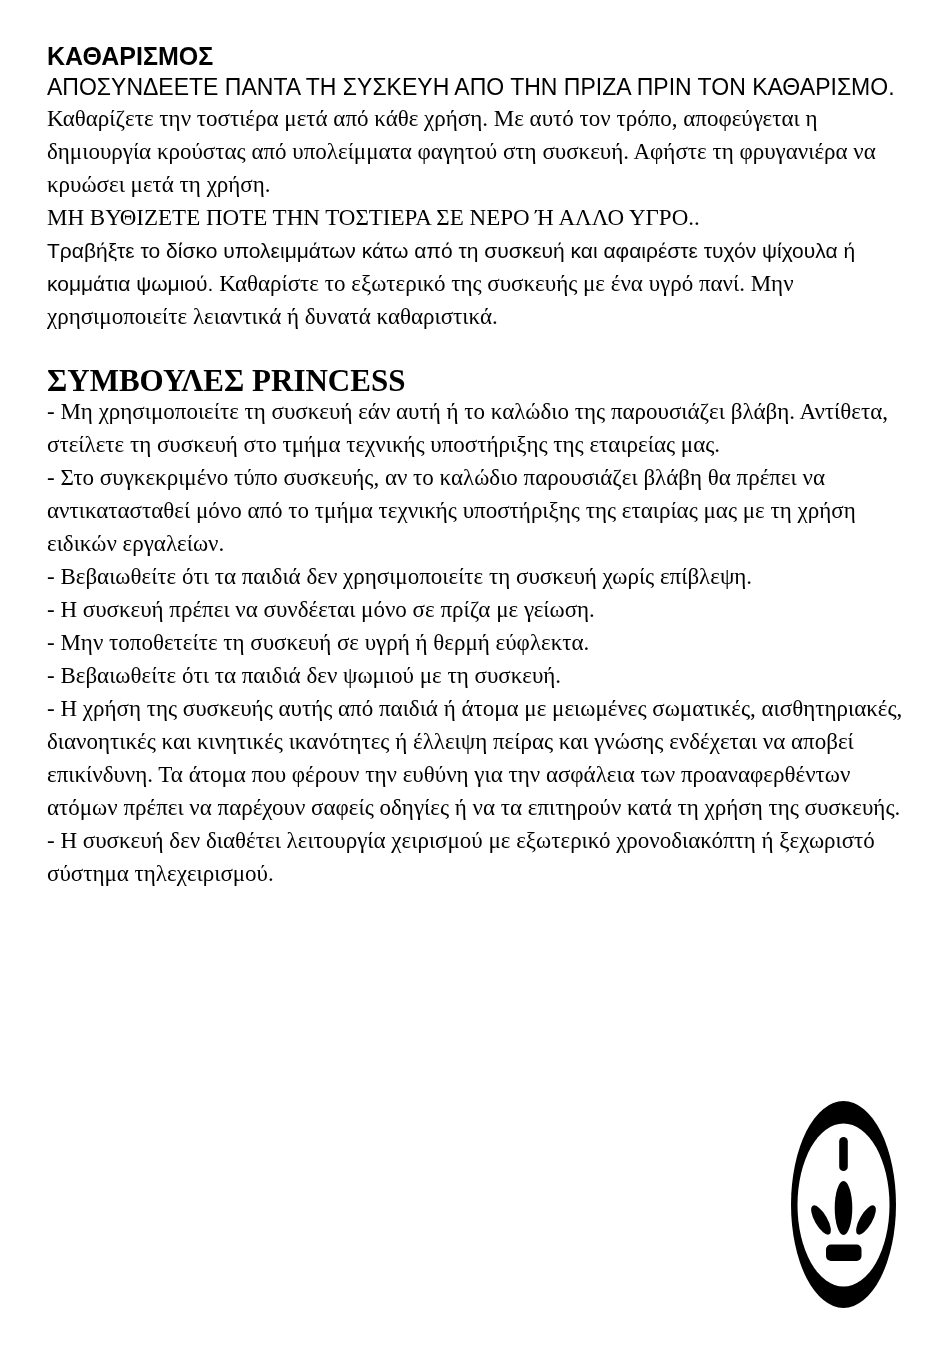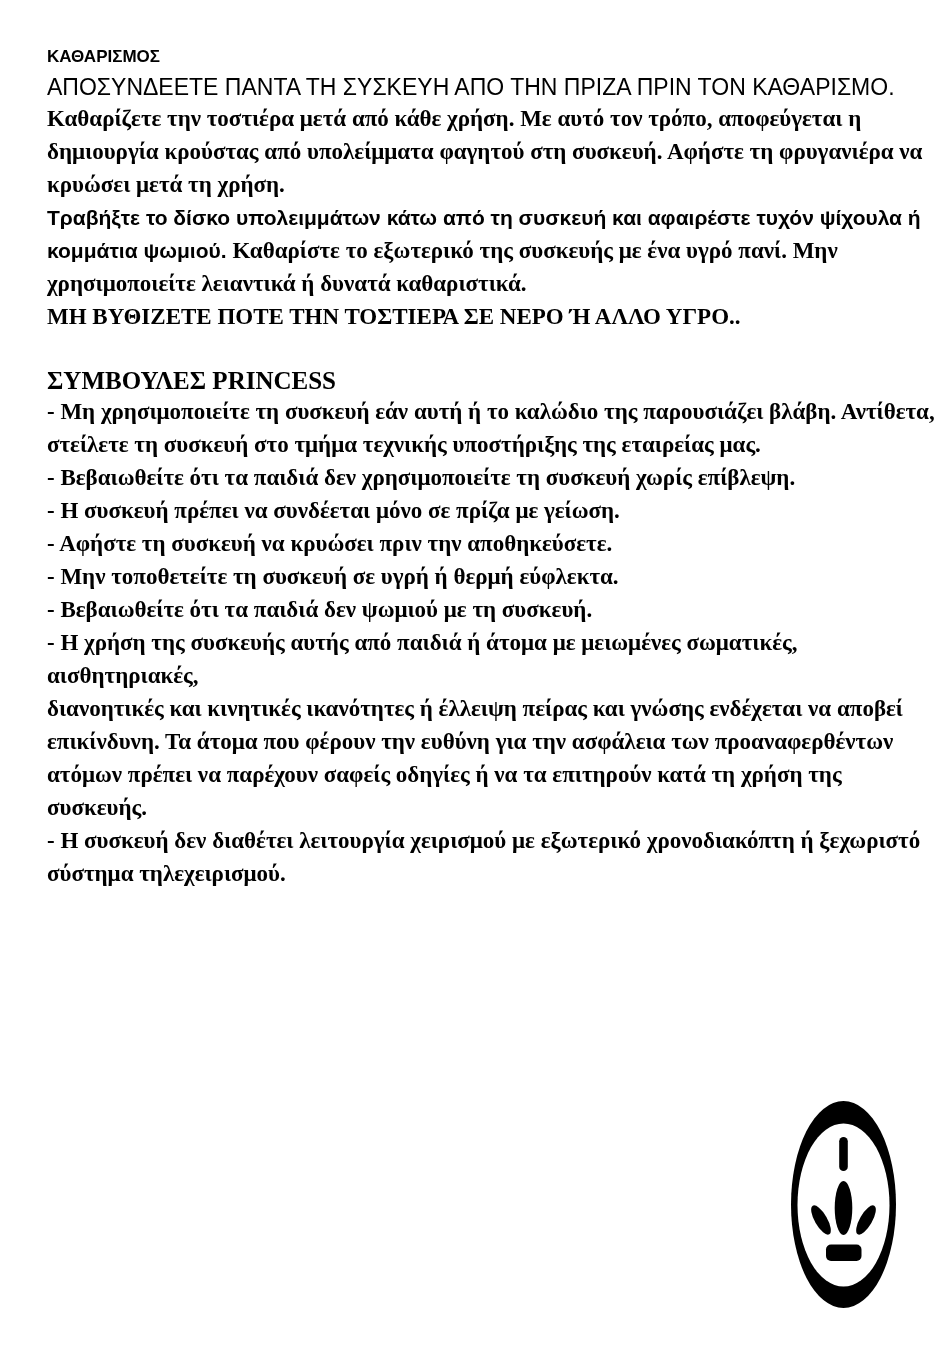--- a/index.html
+++ b/index.html
@@ -22,39 +22,38 @@
     line-height: 31px;
   }
   .doc h1, .doc h2, .doc p {
     margin: 0;
     padding: 0;
     line-height: 31px;
   }
   .title-sans-bold {
     font-family: "Liberation Sans", sans-serif;
     font-weight: bold;
-    font-size: 17px;
+    font-size: 25px;
     white-space: nowrap;
   }
   .warning-sans {
     font-family: "Liberation Sans", sans-serif;
     font-weight: normal;
     font-size: 23px;
     white-space: nowrap;
   }
   .tips-title-serif-bold {
     font-family: "Liberation Serif", serif;
     font-weight: bold;
-    font-size: 25px;
+    font-size: 31px;
     white-space: nowrap;
   }
   .para {
     white-space: pre-wrap;
     overflow-wrap: break-word;
-    font-weight: bold;
   }
   .serif {
     font-family: "Liberation Serif", serif;
     font-size: 23px;
   }
   .sans {
     font-family: "Liberation Sans", sans-serif;
     font-size: 21px;
   }
   .section-gap {
@@ -76,33 +75,35 @@
 </head>
 <body style="background: rgb(255, 255, 255); color: rgb(0, 0, 0);">
 
 <div class="doc">
   <h1 class="title-sans-bold">ΚΑΘΑΡΙΣΜΟΣ</h1>
   <p class="warning-sans">ΑΠΟΣΥΝΔΕΕΤΕ ΠΑΝΤΑ ΤΗ ΣΥΣΚΕΥΗ ΑΠΟ ΤΗΝ ΠΡΙΖΑ ΠΡΙΝ ΤΟΝ ΚΑΘΑΡΙΣΜΟ.</p>
   <div id="cleaning-paragraphs">
       <p class="para"><span class="serif">Καθαρίζετε την τοστιέρα μετά από κάθε χρήση. Με αυτό τον τρόπο, αποφεύγεται η
 δημιουργία κρούστας από υπολείμματα φαγητού στη συσκευή. Αφήστε τη φρυγανιέρα να
 κρυώσει μετά τη χρήση.</span></p>
+      <p class="para"><span class="serif">ΜΗ ΒΥΘΙΖΕΤΕ ΠΟΤΕ ΤΗΝ ΤΟΣΤΙΕΡΑ ΣΕ ΝΕΡΟ Ή ΑΛΛΟ ΥΓΡΟ..</span></p>
       <p class="para"><span class="sans">Τραβήξτε το δίσκο υπολειμμάτων κάτω από τη συσκευή και αφαιρέστε τυχόν ψίχουλα ή
 κομμάτια ψωμιού. </span><span class="serif">Καθαρίστε το εξωτερικό της συσκευής με ένα υγρό πανί. Μην
 χρησιμοποιείτε λειαντικά ή δυνατά καθαριστικά.</span></p>
-      <p class="para"><span class="serif">ΜΗ ΒΥΘΙΖΕΤΕ ΠΟΤΕ ΤΗΝ ΤΟΣΤΙΕΡΑ ΣΕ ΝΕΡΟ Ή ΑΛΛΟ ΥΓΡΟ..</span></p>
     </div>
   <div class="section-gap"></div>
   <h2 class="tips-title-serif-bold">ΣΥΜΒΟΥΛΕΣ PRINCESS</h2>
   <div id="tips-list">
       <p class="para"><span class="serif">- Μη χρησιμοποιείτε τη συσκευή εάν αυτή ή το καλώδιο της παρουσιάζει βλάβη. Αντίθετα,
 στείλετε τη συσκευή στο τμήμα τεχνικής υποστήριξης της εταιρείας μας.</span></p>
+      <p class="para"><span class="serif">- Στο συγκεκριμένο τύπο συσκευής, αν το καλώδιο παρουσιάζει βλάβη θα πρέπει να
+αντικατασταθεί μόνο από το τμήμα τεχνικής υποστήριξης της εταιρίας μας με τη χρήση
+ειδικών εργαλείων.</span></p>
       <p class="para"><span class="serif">- Βεβαιωθείτε ότι τα παιδιά δεν χρησιμοποιείτε τη συσκευή χωρίς επίβλεψη.</span></p>
       <p class="para"><span class="serif">- Η συσκευή πρέπει να συνδέεται μόνο σε πρίζα με γείωση.</span></p>
-      <p class="para"><span class="serif">- Αφήστε τη συσκευή να κρυώσει πριν την αποθηκεύσετε.</span></p>
       <p class="para"><span class="serif">- Μην τοποθετείτε τη συσκευή σε υγρή ή θερμή εύφλεκτα.</span></p>
       <p class="para"><span class="serif">- Βεβαιωθείτε ότι τα παιδιά δεν ψωμιού με τη συσκευή.</span></p>
       <p class="para"><span class="serif">- Η χρήση της συσκευής αυτής από παιδιά ή άτομα με μειωμένες σωματικές, αισθητηριακές,
 διανοητικές και κινητικές ικανότητες ή έλλειψη πείρας και γνώσης ενδέχεται να αποβεί
 επικίνδυνη. Τα άτομα που φέρουν την ευθύνη για την ασφάλεια των προαναφερθέντων
 ατόμων πρέπει να παρέχουν σαφείς οδηγίες ή να τα επιτηρούν κατά τη χρήση της συσκευής.</span></p>
       <p class="para"><span class="serif">- Η συσκευή δεν διαθέτει λειτουργία χειρισμού με εξωτερικό χρονοδιακόπτη ή ξεχωριστό
 σύστημα τηλεχειρισμού.</span></p>
     </div>
 </div>

